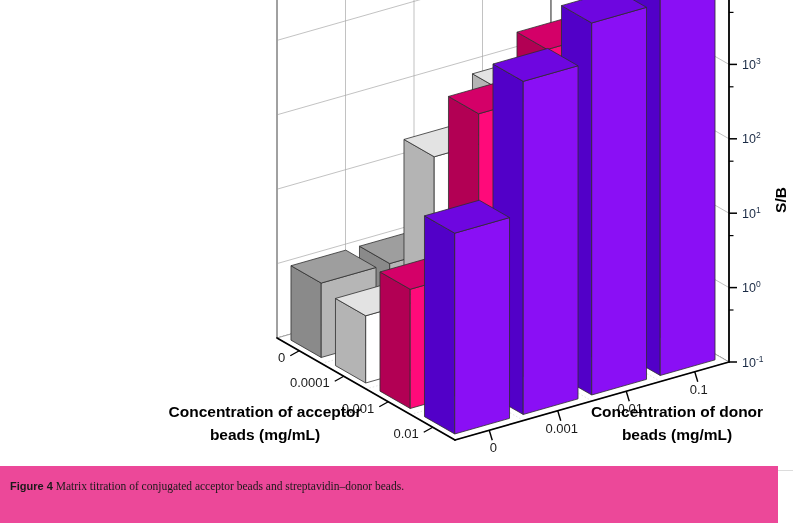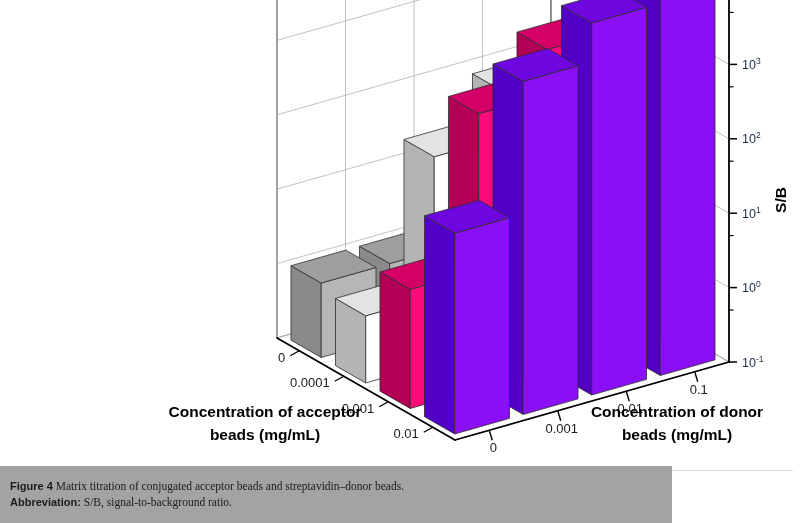--- a/index.html
+++ b/index.html
@@ -8,22 +8,22 @@
     font-family:"Liberation Sans", sans-serif;
     overflow:hidden;position:relative;
   }
   #figure-wrap{position:absolute;left:0;top:0;width:801px;height:466px;}
   #chart-svg{display:block;}
   .axis-title{font-weight:bold;font-size:15.5px;fill:#000;font-family:"Liberation Sans",sans-serif;}
   .tick-label{font-size:13px;fill:#1a1a1a;font-family:"Liberation Sans",sans-serif;}
   .tick-label-z{font-size:12.5px;fill:#1a2a44;font-family:"Liberation Sans",sans-serif;}
   .sup{font-size:8.5px;}
   #caption{
-    position:absolute;left:0;top:466px;width:672px;height:57px;
-    box-sizing:border-box;padding:12px 10px 0 10px;background:#a3a3a3;
+    position:absolute;left:0;top:466px;width:778px;height:57px;
+    box-sizing:border-box;padding:12px 10px 0 10px;background:#ec4899;
   }
   #caption .cap-line{font-size:11.5px;color:#1a1a1a;line-height:16px;
      font-family:"Liberation Serif", serif;}
   #caption .cap-bold{font-weight:bold;font-family:"Liberation Sans",sans-serif;font-size:11px;}
   .rule{position:absolute;left:8px;top:470px;width:785px;height:1px;background:#dcdcdc;}
 </style>
 </head>
 <body>
 
 <div id="figure-wrap">
@@ -190,16 +190,13 @@
       </g>
     </svg>
 </div>
 
 <div class="rule"></div>
 
 <div id="caption">
   <div class="cap-line">
     <span class="cap-bold">Figure 4</span><span> Matrix titration of conjugated acceptor beads and streptavidin–donor beads.</span>
   </div>
-  <div class="cap-line">
-    <span class="cap-bold">Abbreviation:</span><span> S/B, signal-to-background ratio.</span>
-  </div>
 </div>
 
 </body></html>

